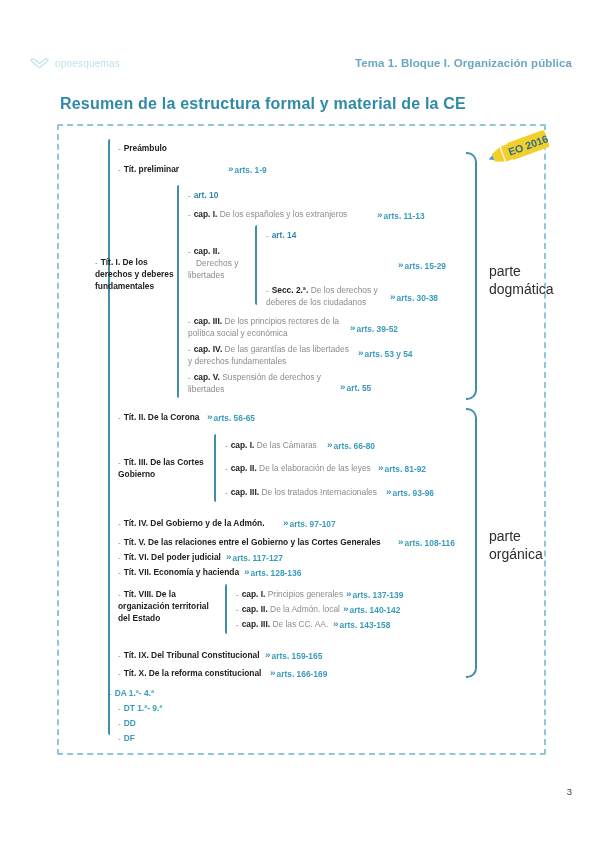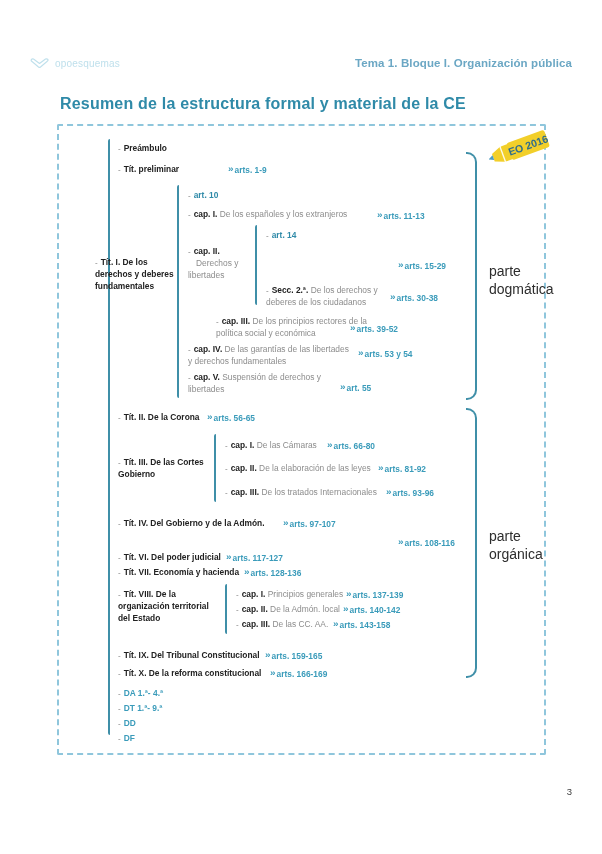--- a/index.html
+++ b/index.html
@@ -225,21 +225,21 @@
 
   <div class="node wrap" style="left:266px; top:285px; width:122px;">
     <span class="dash">-</span><span class="b">Secc. 2.ª.</span>
     <span class="g">De los derechos y deberes de los ciudadanos</span>
   </div>
   <div class="arts" style="left:390px; top:292px;">
     <span class="chev">»</span>
     <span>arts. 30-38</span>
   </div>
 
-  <div class="node wrap" style="left:188px; top:316px; width:152px;margin-left:28px;">
+  <div class="node wrap" style="left:188px; top:316px; width:152px;">
     <span class="dash">-</span><span class="b">cap. III.</span>
     <span class="g">De los principios rectores de la política social y económica</span>
   </div>
   <div class="arts" style="left:350px; top:323px;">
     <span class="chev">»</span>
     <span>arts. 39-52</span>
   </div>
 
   <div class="node wrap" style="left:188px; top:344px; width:162px;">
     <span class="dash">-</span><span class="b">cap. IV.</span>
@@ -301,20 +301,23 @@
   </div>
 
   <div class="node" style="left:118px; top:518px;">
     <span class="dash">-</span><span class="b">Tít. IV. Del Gobierno y de la Admón.</span>
   </div>
   <div class="arts" style="left:283px; top:518px;">
     <span class="chev">»</span>
     <span>arts. 97-107</span>
   </div>
 
+  <div class="node" style="left:118px; top:537px;">
+    <span class="dash">-</span><span class="b">Tít. V. De las relaciones entre el Gobierno y las Cortes Generales</span>
+  </div>
   <div class="arts" style="left:398px; top:537px;">
     <span class="chev">»</span>
     <span>arts. 108-116</span>
   </div>
 
   <div class="node" style="left:118px; top:552px;">
     <span class="dash">-</span><span class="b">Tít. VI. Del poder judicial</span>
   </div>
   <div class="arts" style="left:226px; top:552px;">
     <span class="chev">»</span>
@@ -371,21 +374,21 @@
   </div>
 
   <div class="node" style="left:118px; top:668px;">
     <span class="dash">-</span><span class="b">Tít. X. De la reforma constitucional</span>
   </div>
   <div class="arts" style="left:270px; top:668px;">
     <span class="chev">»</span>
     <span>arts. 166-169</span>
   </div>
 
-  <div class="node" style="left:118px; top:688px;text-align:center;">
+  <div class="node" style="left:109px; top:688px;text-align:center;">
     <span class="dash">-</span><span class="tealn">DA 1.ª- 4.ª</span>
   </div>
   <div class="node" style="left:118px; top:703px;">
     <span class="dash">-</span><span class="tealn">DT 1.ª- 9.ª</span>
   </div>
   <div class="node" style="left:118px; top:718px;">
     <span class="dash">-</span><span class="tealn">DD</span>
   </div>
   <div class="node" style="left:118px; top:733px;">
     <span class="dash">-</span><span class="tealn">DF</span>

